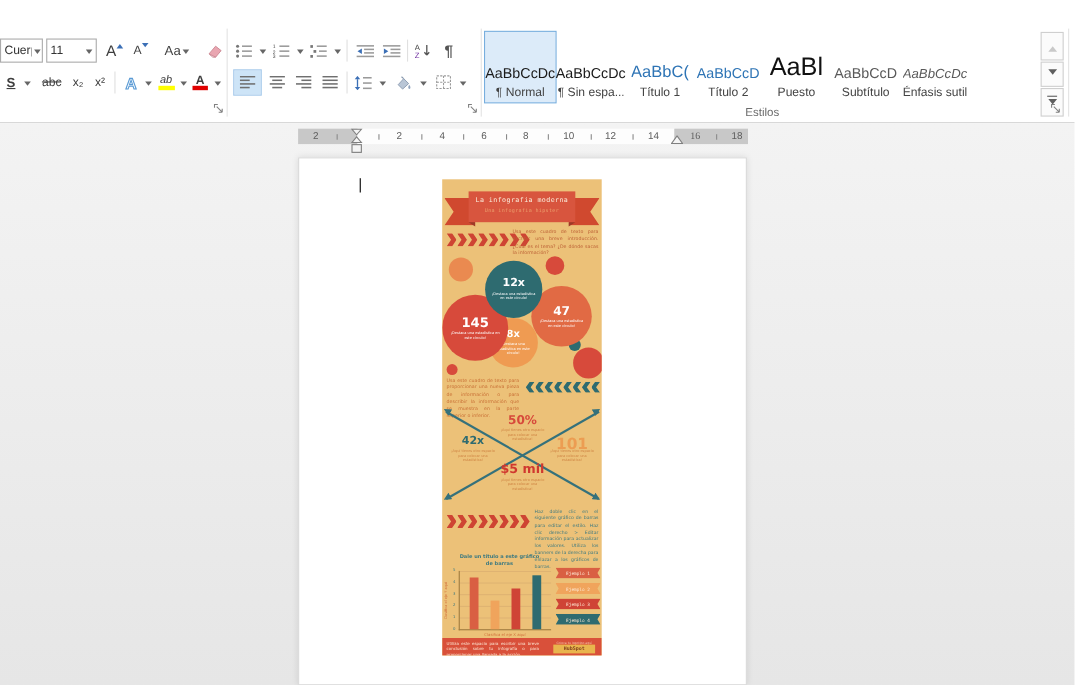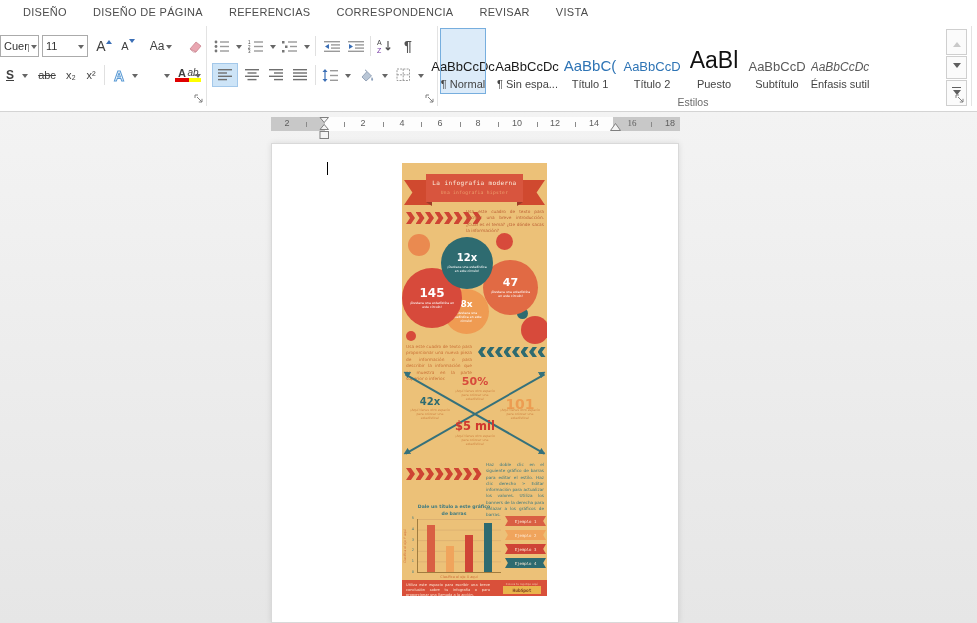--- a/index.html
+++ b/index.html
@@ -15,21 +15,21 @@
   .ribbon{position:absolute;left:0;top:23px;width:977px;height:89px;background:#fff;border-bottom:1px solid #d4d4d4;}
   .group-sep{position:absolute;top:3px;height:80px;width:1px;background:#e3e3e3;}
   .grp-label{position:absolute;top:73px;font-size:10.5px;color:#6a6a6a;text-align:center;}
   .launcher{position:absolute;width:12px;height:12px;}
   .combo{position:absolute;height:22px;border:1px solid #ababab;background:#fff;font-size:11px;color:#333;display:flex;align-items:center;padding:0 3px;overflow:hidden;white-space:nowrap;}
   .dd{width:0;height:0;border:3px solid transparent;border-top:4px solid #666;display:inline-block;margin-left:2px;transform:translateY(2px);flex:none;}
   .rbtn{position:absolute;height:22px;display:flex;align-items:center;justify-content:center;color:#3f3f3f;font-size:12px;white-space:nowrap;}
   .active-btn{background:#cde4f7;outline:1px solid #a3c8ea;}
   .sep-v{position:absolute;width:1px;height:20px;background:#e0e0e0;}
 
-  .stylecard{position:absolute;width:44px;height:64px;top:6px;display:flex;flex-direction:column;align-items:center;justify-content:flex-end;padding-bottom:3px;}
+  .stylecard{position:absolute;width:64px;height:64px;top:6px;display:flex;flex-direction:column;align-items:center;justify-content:flex-end;padding-bottom:3px;}
   .stylecard.selected{background:#dcebf9;outline:1px solid #77aede;}
   .pv{height:40px;display:flex;align-items:flex-end;padding-bottom:4px;white-space:nowrap;overflow:hidden;color:#1a1a1a;font-size:13px;}
   .pv-t1{font-size:15px;color:#2e74b5;}
   .pv-t2{font-size:13px;color:#2e74b5;}
   .pv-puesto{font-size:23px;color:#111;}
   .pv-sub{font-size:13px;color:#595959;}
   .pv-enf{font-size:12px;color:#595959;font-style:italic;}
   .sc-label{font-size:11px;color:#444;white-space:nowrap;overflow:hidden;max-width:60px;}
   .scrollbtn{position:absolute;left:946px;width:21px;border:1px solid #cfcfcf;background:#fbfbfb;display:flex;flex-direction:column;align-items:center;justify-content:center;}
   .tri-up{width:0;height:0;border:4px solid transparent;border-bottom:5px solid #c9c9c9;}
@@ -66,28 +66,20 @@
   .bar{width:8px;}
   .yticks{position:absolute;display:flex;flex-direction:column;justify-content:space-between;font-size:3.5px;color:#3d7a80;text-align:right;}
   .ig-banner{position:absolute;width:41px;height:10px;clip-path:polygon(0 0,100% 0,93% 50%,100% 100%,0 100%,7% 50%);color:#fde8d2;font-size:4px;display:flex;align-items:center;justify-content:center;font-family:"DejaVu Sans Mono",monospace;}
   .ig-footer{position:absolute;left:0;top:417px;width:145px;height:16px;background:#d9503a;}
 </style>
 </head>
 <body>
 
 <div id="app">
 
-  <div class="tabbar">
-    <span class="tab">DISEÑO</span>
-    <span class="tab">DISEÑO DE PÁGINA</span>
-    <span class="tab">REFERENCIAS</span>
-    <span class="tab">CORRESPONDENCIA</span>
-    <span class="tab">REVISAR</span>
-    <span class="tab">VISTA</span>
-  </div>
 
   <div class="ribbon">
 
     <div class="combo" style="left:0;top:12px;width:39px;padding-right:1px;">
       <span style="overflow:hidden;max-width:26px;">Cuerpo</span>
       <span class="dd"></span>
     </div>
     <div class="combo" style="left:42px;top:12px;width:46px;justify-content:space-between;">
       <span>11</span>
       <span class="dd"></span>
@@ -128,21 +120,21 @@
     </div>
     <div class="sep-v" style="left:104px;top:42px;"></div>
     <div class="rbtn" style="left:109px;top:41px;width:20px;">
       <svg width="15" height="15">
           <text x="2" y="13" font-size="14" font-weight="bold" fill="#ffffff" stroke="#5b9bd5" stroke-width="1">A</text>
         </svg>
     </div>
     <div class="rbtn" style="left:128px;top:41px;width:12px;">
         <span class="dd"></span>
       </div>
-    <div class="rbtn" style="left:141px;top:41px;width:20px;flex-direction:column;margin-left:42px;">
+    <div class="rbtn" style="left:141px;top:41px;width:20px;flex-direction:column;">
       <span style="font-size:10px;font-style:italic;line-height:10px;">ab</span>
       <span style="width:15px;height:4px;background:#ffff00;"></span>
     </div>
     <div class="rbtn" style="left:160px;top:41px;width:12px;">
         <span class="dd"></span>
       </div>
     <div class="rbtn" style="left:173px;top:41px;width:18px;flex-direction:column;">
       <span style="font-size:11px;font-weight:bold;line-height:10px;">A</span>
       <span style="width:14px;height:4px;background:#e00000;"></span>
     </div>

